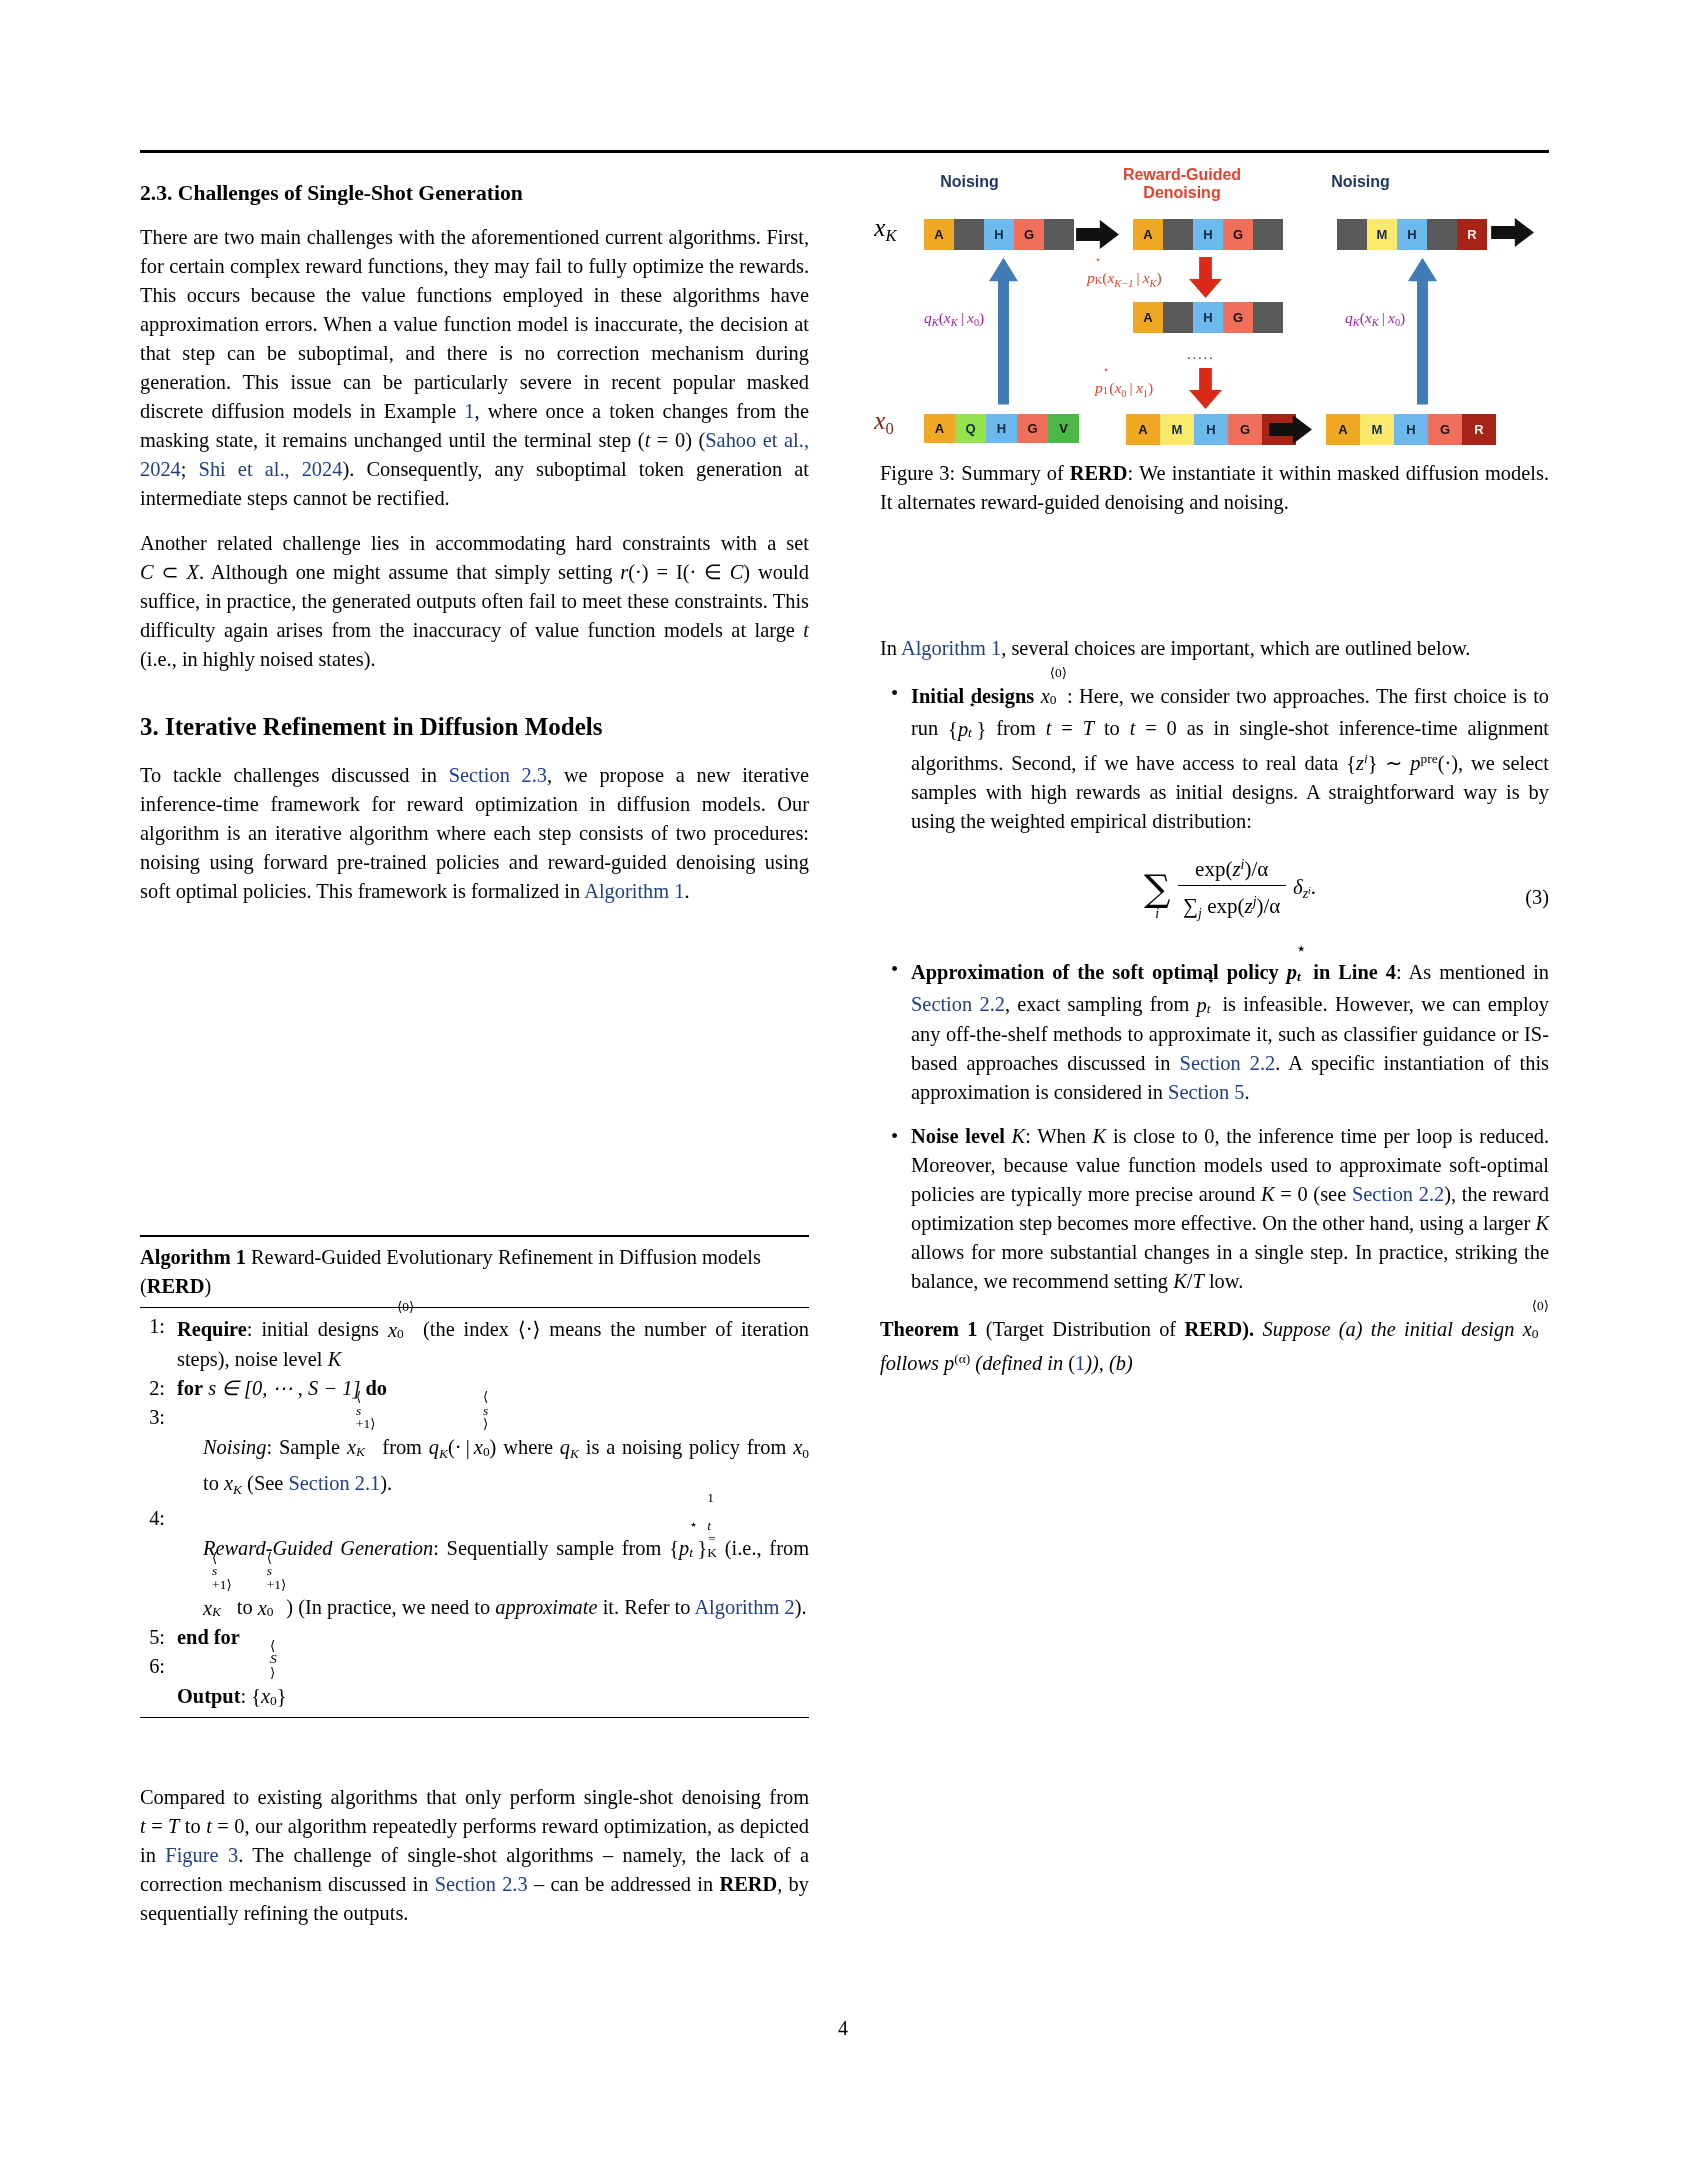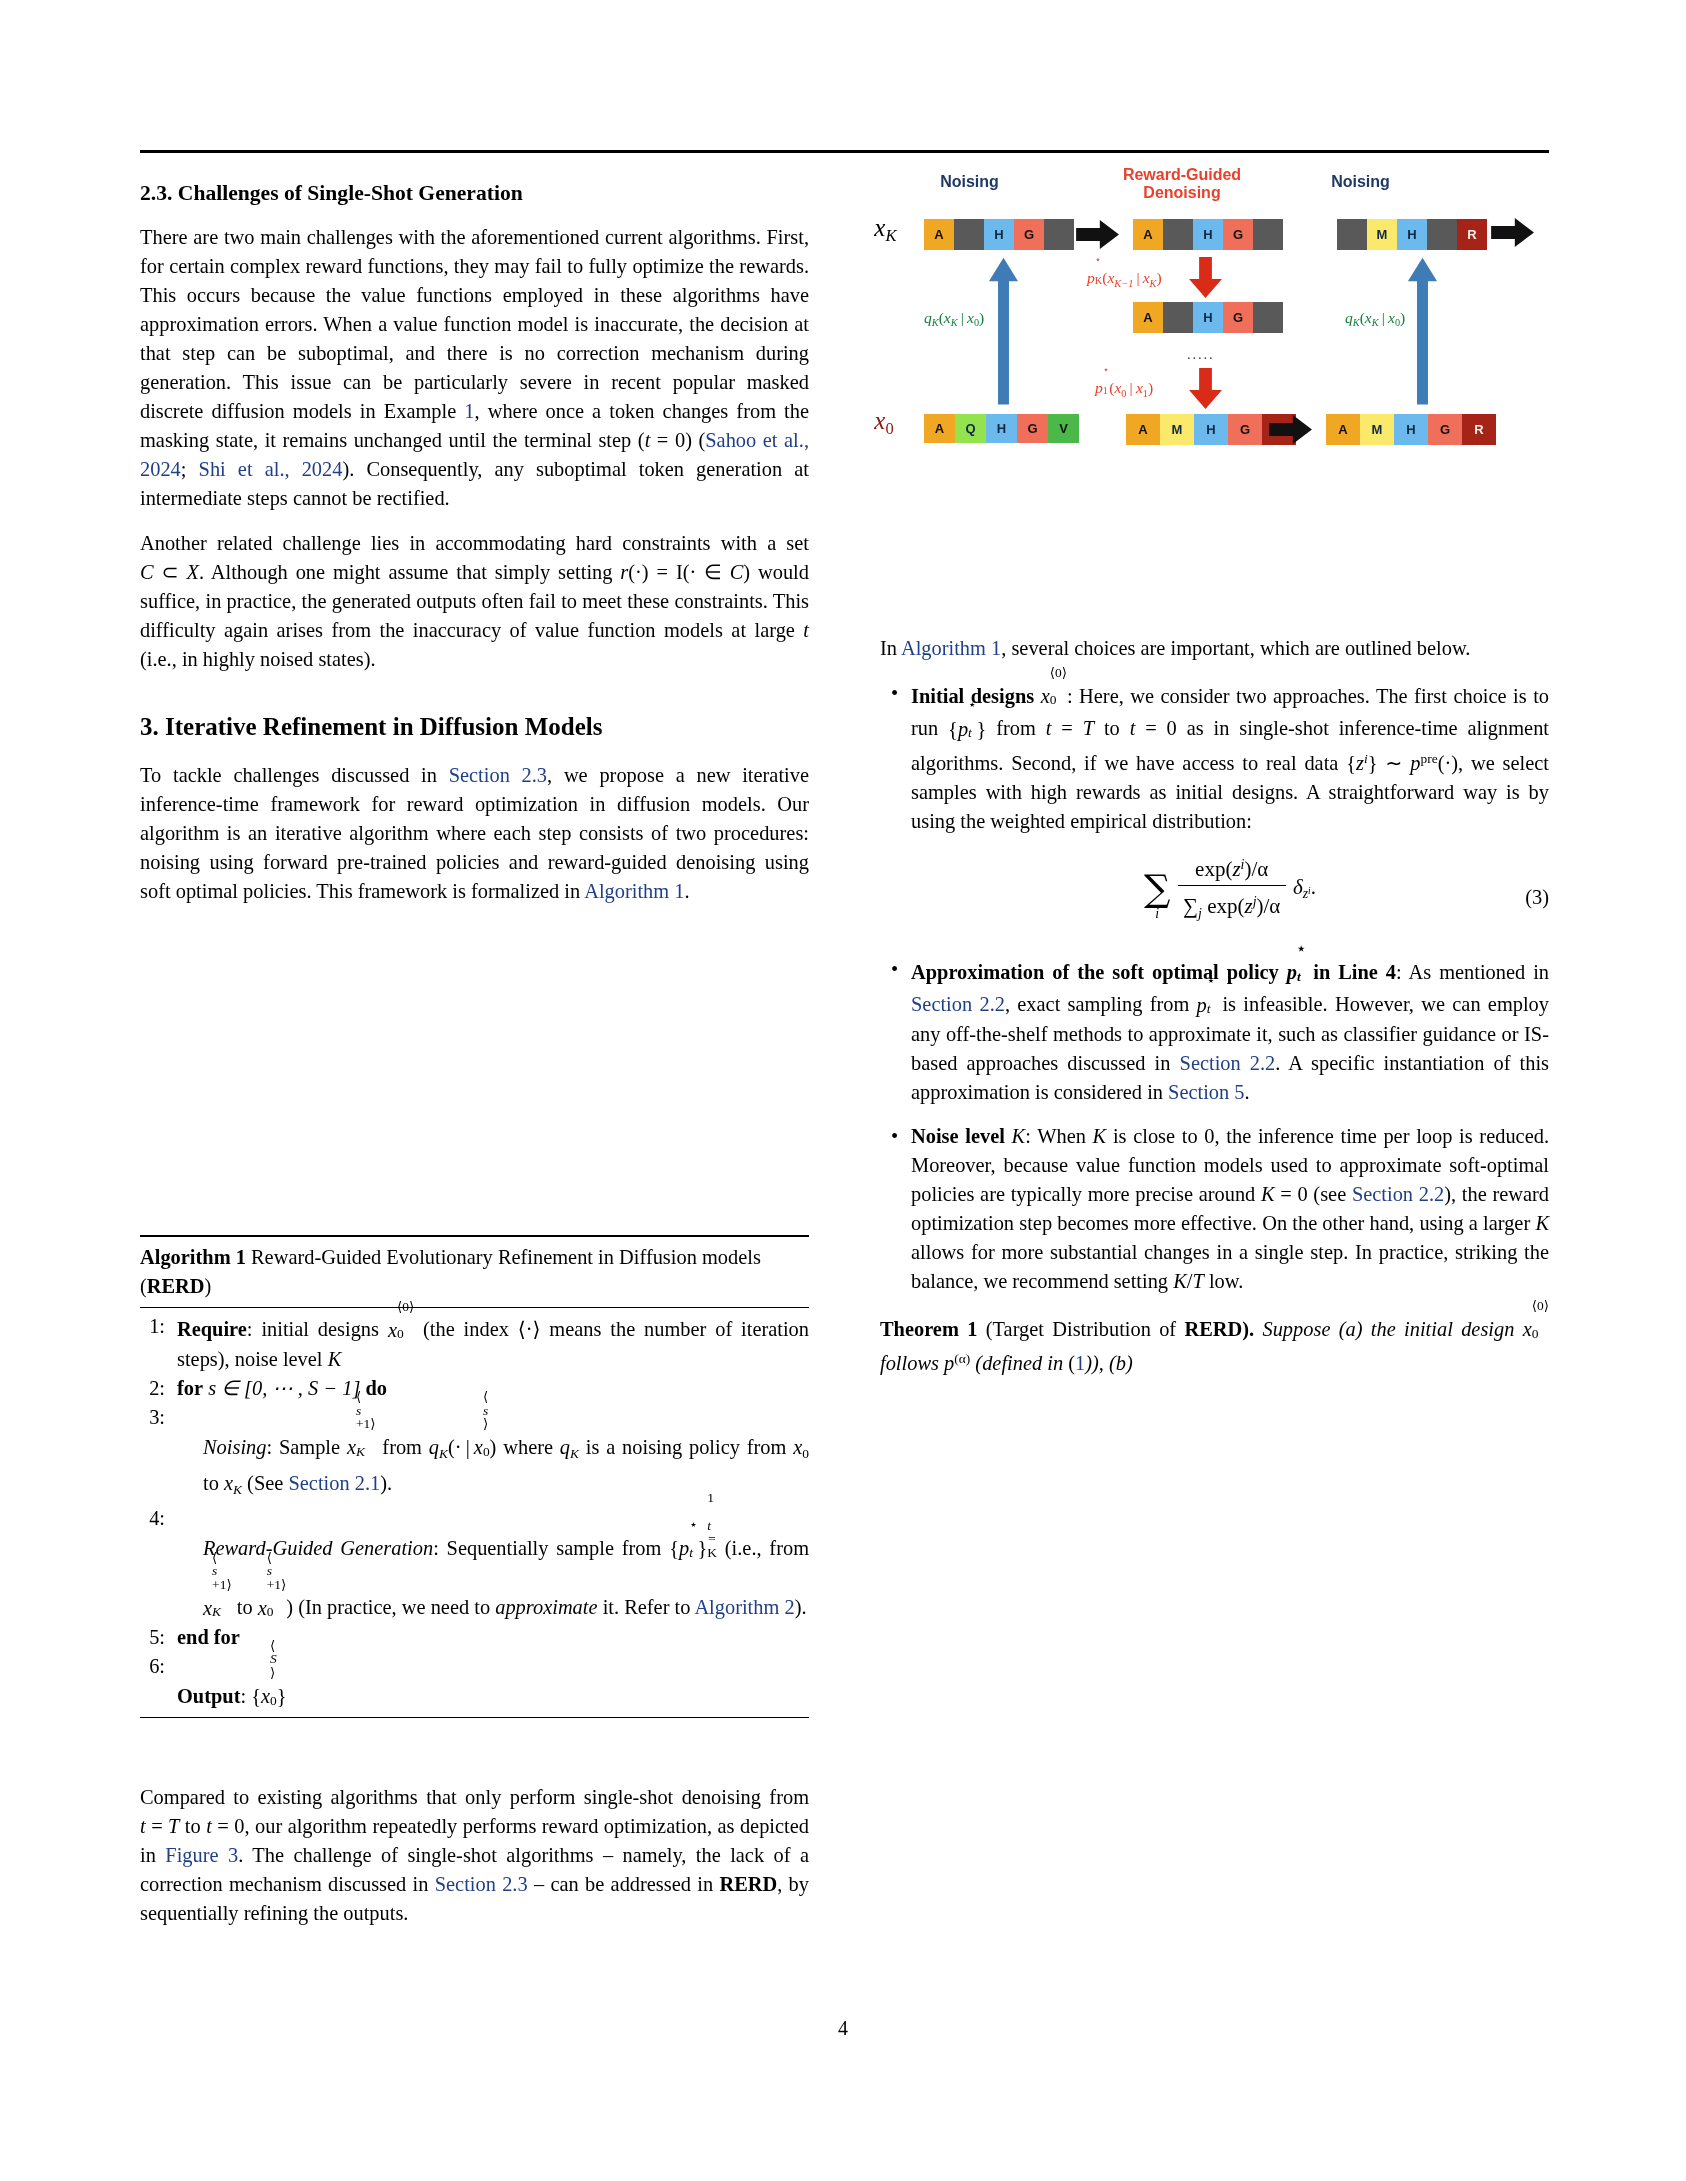--- a/index.html
+++ b/index.html
@@ -123,21 +123,21 @@
     color: #111;
     display: flex;
     align-items: center;
     justify-content: center;
   }
   .mathlbl {
     position: absolute;
     font-family: "Liberation Serif", serif;
     font-size: 15.6px;
   }
-  .mathlbl.blue { color: #15803d; }
+  .mathlbl.blue { color: #a21caf; }
   .mathlbl.red  { color: #e8402a; }
   .xlbl {
     position: absolute;
     font-family: "Liberation Serif", serif;
     font-style: italic;
     font-size: 25px;
   }
   .dots {
     position: absolute;
     color: #444;
@@ -417,20 +417,21 @@
       </svg>
 
     <div class="dots" style="left:320px; top:173px;">.....</div>
 
     <div class="mathlbl blue" style="left:57px; top:136px;"><span class="m">q</span><span class="sub">K</span><span class="mr">(</span><span class="m">x</span><span class="sub">K</span><span class="mr"> | </span><span class="m">x</span><span class="subr">0</span><span class="mr">)</span></div>
     <div class="mathlbl blue" style="left:478px; top:136px;"><span class="m">q</span><span class="sub">K</span><span class="mr">(</span><span class="m">x</span><span class="sub">K</span><span class="mr"> | </span><span class="m">x</span><span class="subr">0</span><span class="mr">)</span></div>
     <div class="mathlbl red" style="left:220px; top:92px;"><span class="m">p</span><span class="updn"><i class="u">⋆</i><i class="d" style="font-style:normal">K</i></span><span class="mr">(</span><span class="m">x</span><span class="sub">K−1</span><span class="mr"> | </span><span class="m">x</span><span class="sub">K</span><span class="mr">)</span></div>
     <div class="mathlbl red" style="left:228px; top:202px;"><span class="m">p</span><span class="updn"><i class="u">⋆</i><i class="d" style="font-style:normal">1</i></span><span class="mr">(</span><span class="m">x</span><span class="subr">0</span><span class="mr"> | </span><span class="m">x</span><span class="subr">1</span><span class="mr">)</span></div>
   </div>
 
+  <div class="caption"><span>Figure 3:</span><span> Summary of </span><span class="b">RERD</span><span>: We instantiate it within masked diffusion models. It alternates reward-guided denoising and noising.</span></div>
 
   <div class="col col-right" style="top:634px;">
 
     <p><span>In </span><span class="lnk">Algorithm 1</span><span>, several choices are important, which are outlined below.</span></p>
 
     <ul class="bul">
 
       <li><span class="b">Initial designs</span> <span class="nb"><span class="m">x</span><span class="updn"><i class="u">⟨0⟩</i><i class="d" style="font-style:normal">0</i></span></span><span>:  Here, we consider two approaches. The first choice is to run </span><span class="nb"><span class="mr">{</span><span class="m">p</span><span class="updn"><i class="u">⋆</i><i class="d">t</i></span><span class="mr">}</span></span><span> from </span><span class="nb"><span class="m">t</span> <span class="mr">=</span> <span class="m">T</span></span><span> to </span><span class="nb"><span class="m">t</span> <span class="mr">= 0</span></span><span> as in single-shot inference-time alignment algorithms. Second, if we have access to real data </span><span class="nb"><span class="mr">{</span><span class="m">z</span><span class="supi">i</span><span class="mr">} ∼ </span><span class="m">p</span><span class="sup">pre</span><span class="mr">(·)</span></span><span>, we select samples with high rewards as initial designs. A straightforward way is by using the weighted empirical distribution:</span>
 
         <div class="eqblock">

